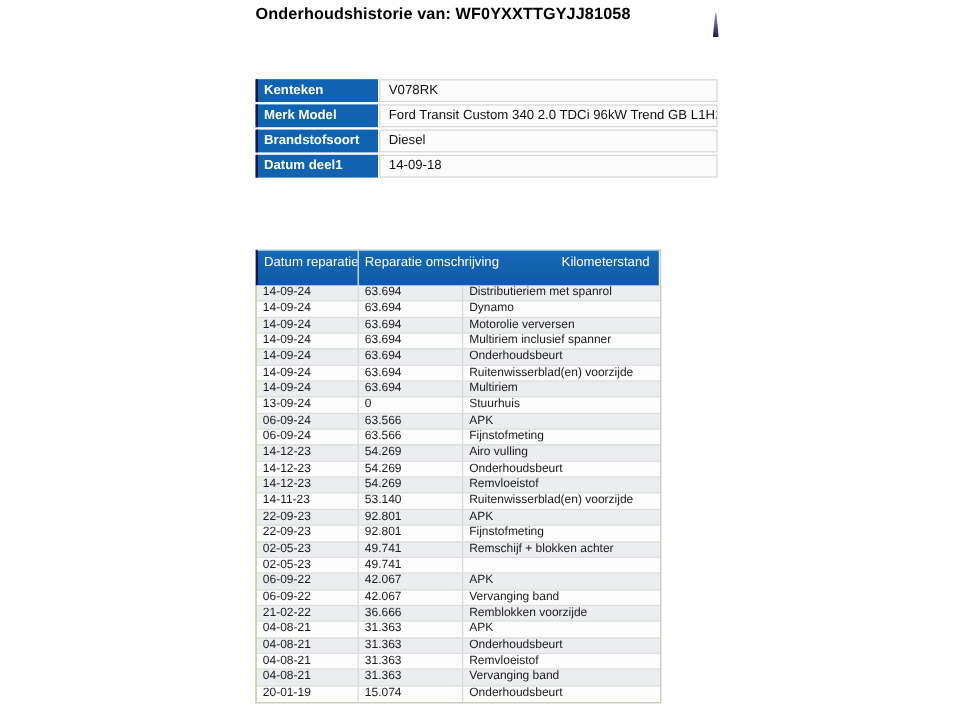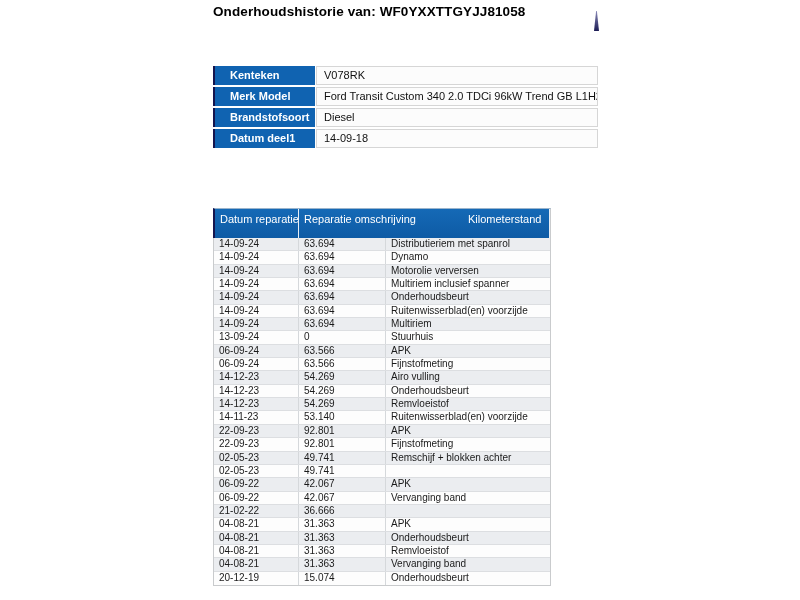--- a/index.html
+++ b/index.html
@@ -20,21 +20,21 @@
   }
 
   
   .info-table { position: absolute; left: 213px; top: 66px; width: 385px; }
   .info-row { display: flex; height: 19px; margin-bottom: 2px; }
   .info-label {
     width: 102px; flex: 0 0 102px;
     background: #1063b1;
     border-left: 2px solid #15154e;
     color: #ffffff; font-weight: bold; font-size: 11px; line-height: 19px;
-    padding-left: 15px; white-space: nowrap; overflow: hidden;
+    padding-left: 5px; white-space: nowrap; overflow: hidden;
   }
   .info-value {
     flex: 1 1 auto; margin-left: 1px;
     background: #fcfcfc;
     border: 1px solid #d6d6d6;
     font-size: 11px; line-height: 17px; padding-left: 7px;
     color: #111111; white-space: nowrap; overflow: hidden;
   }
 
   
@@ -224,20 +224,21 @@
 
   <div class="hrow">
     <div class="dcell c1">06-09-22</div>
     <div class="dcell c2">42.067</div>
     <div class="dcell c3">Vervanging band</div>
   </div>
 
   <div class="hrow stripe">
     <div class="dcell c1">21-02-22</div>
     <div class="dcell c2">36.666</div>
+    <div class="dcell c3">Remblokken voorzijde</div>
   </div>
 
   <div class="hrow">
     <div class="dcell c1">04-08-21</div>
     <div class="dcell c2">31.363</div>
     <div class="dcell c3">APK</div>
   </div>
 
   <div class="hrow stripe">
     <div class="dcell c1">04-08-21</div>
@@ -251,20 +252,20 @@
     <div class="dcell c3">Remvloeistof</div>
   </div>
 
   <div class="hrow stripe">
     <div class="dcell c1">04-08-21</div>
     <div class="dcell c2">31.363</div>
     <div class="dcell c3">Vervanging band</div>
   </div>
 
   <div class="hrow">
-    <div class="dcell c1">20-12-19</div>
+    <div class="dcell c1">20-01-19</div>
     <div class="dcell c2">15.074</div>
     <div class="dcell c3">Onderhoudsbeurt</div>
   </div>
 </div>
   </section>
 
 </main>
 
 </body></html>

